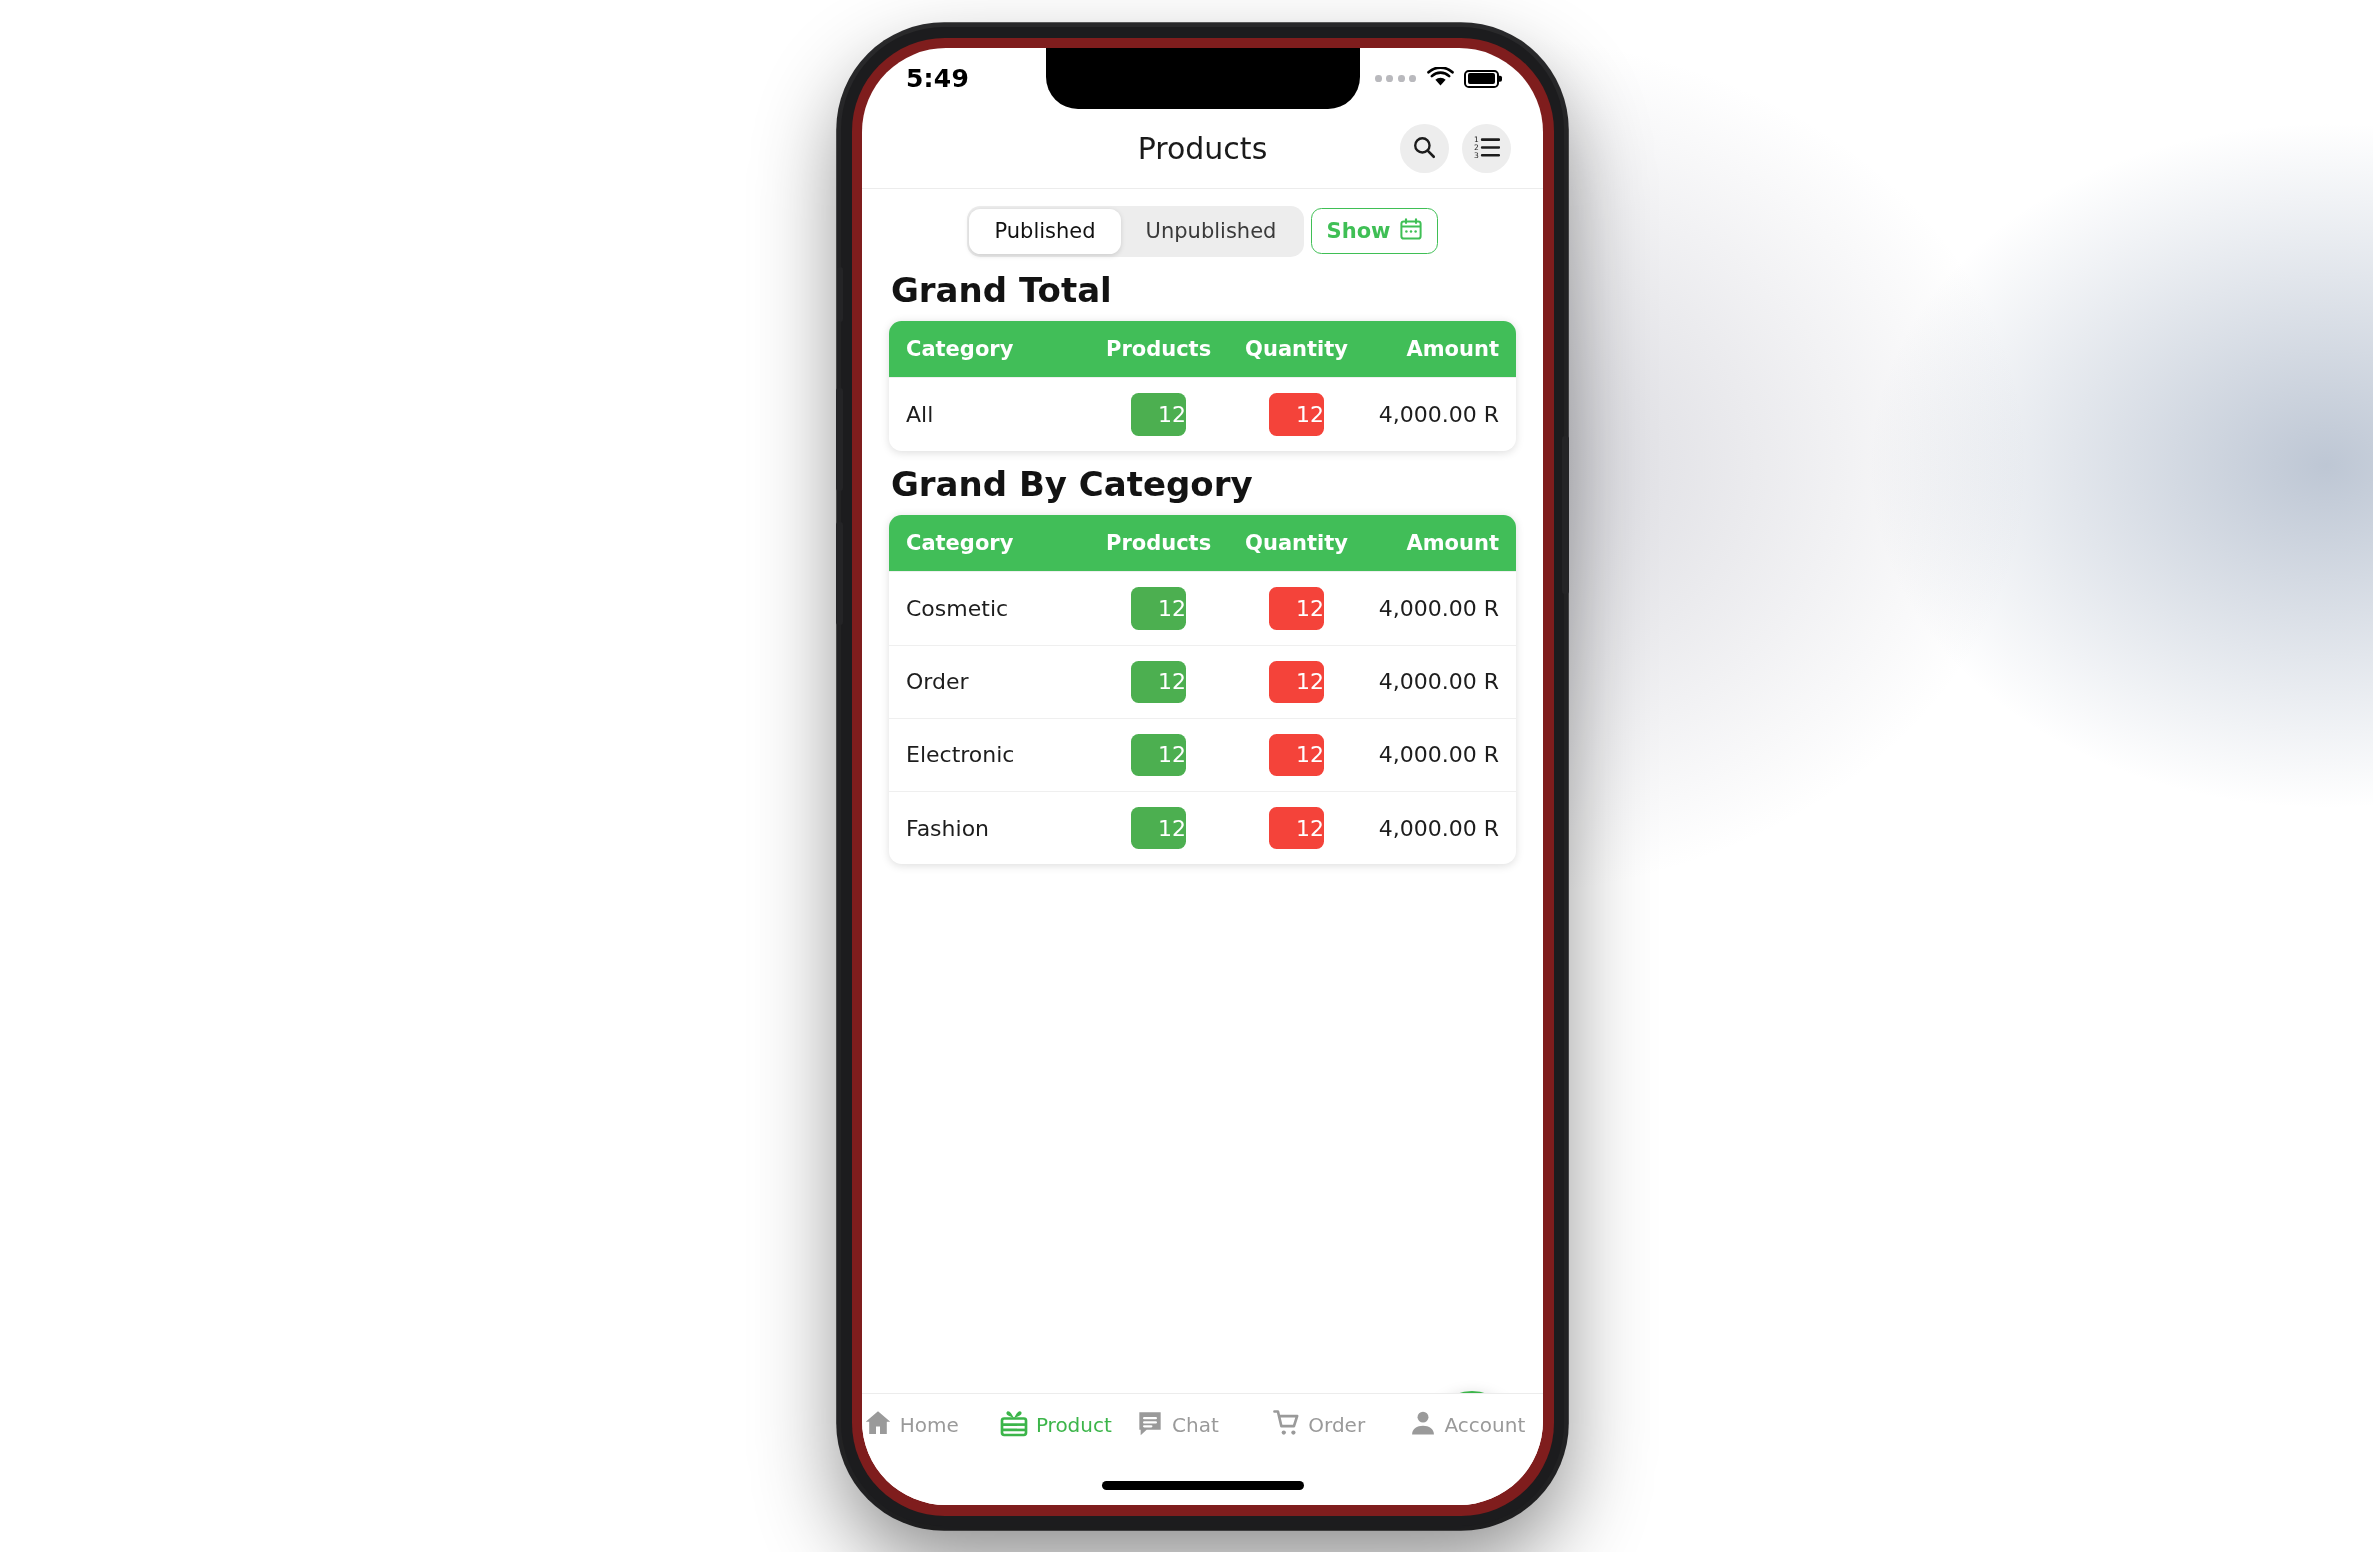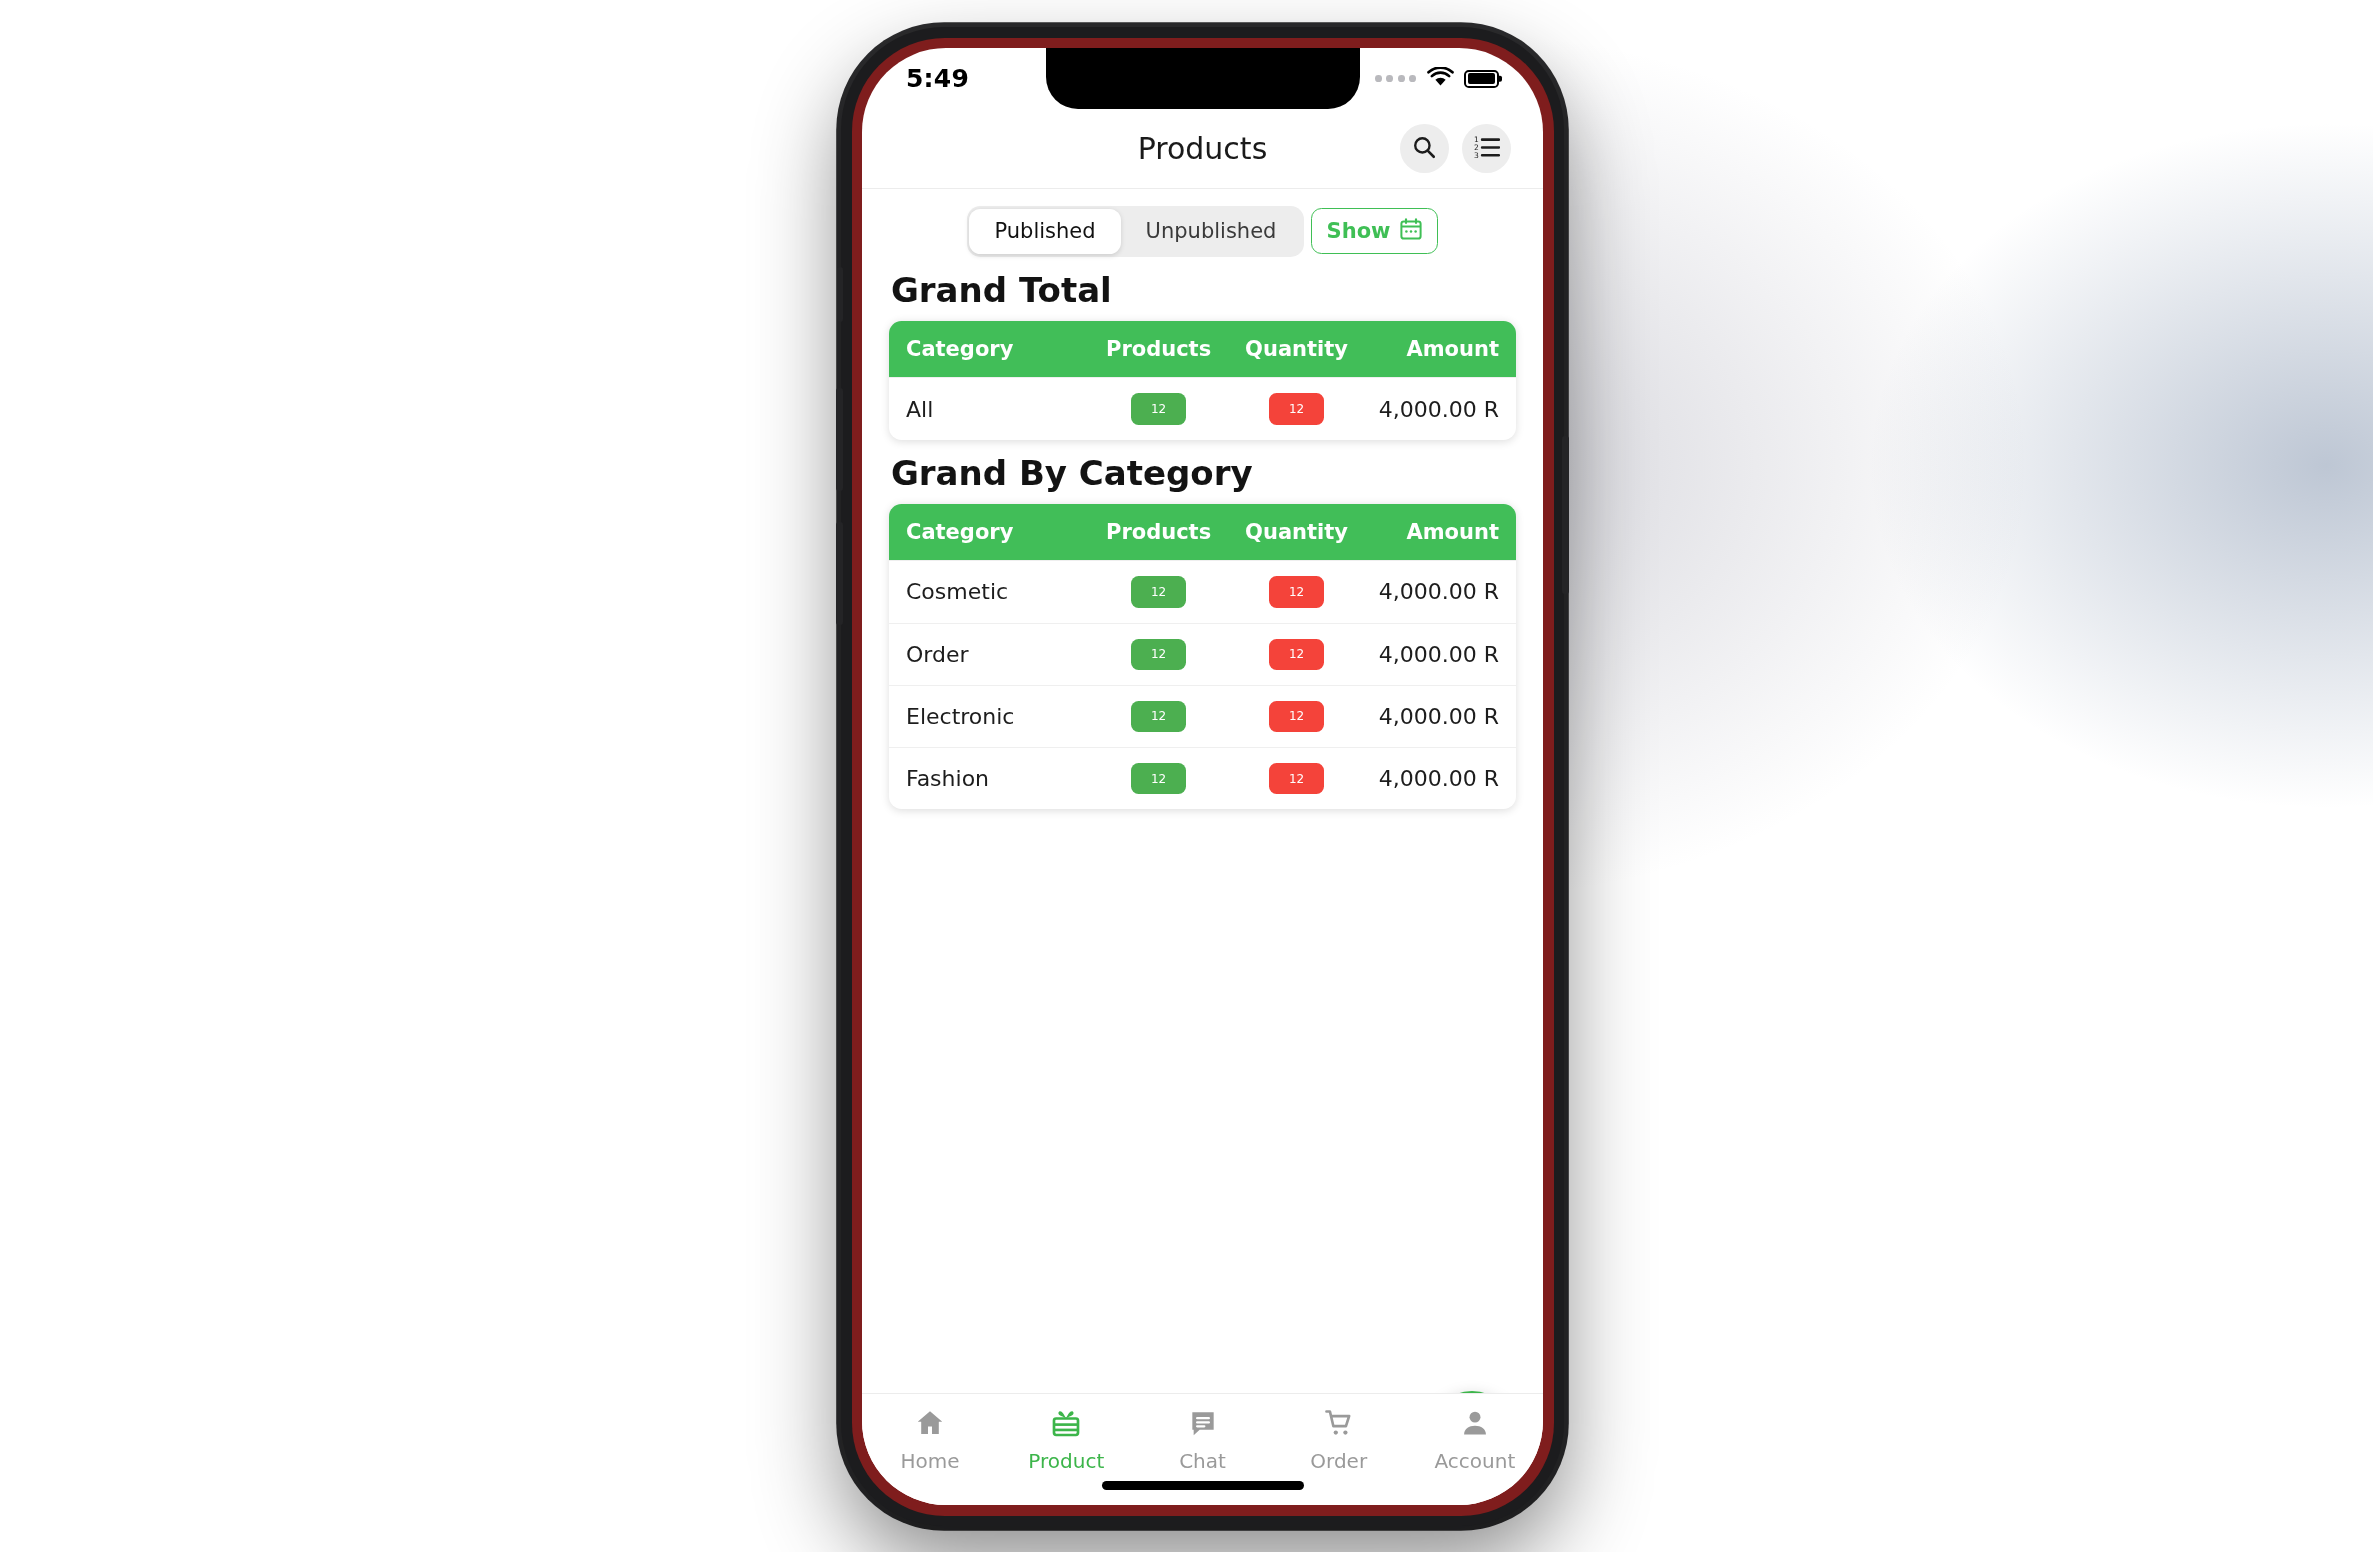--- a/index.html
+++ b/index.html
@@ -125,41 +125,41 @@
   .col-prod{ flex:0 0 22%; text-align:center; }
   .col-qty{ flex:0 0 22%; text-align:center; }
   .col-amt{ flex:0 0 24%; text-align:right; padding-right:17px; }
 
   .trow{ display:flex; align-items:center; padding:15px 0; border-top:1px solid #efefef; }
   .trow:first-child{ border-top:none; }
   .trow .col-cat{ font-size:22px; color:#1d1d1d; }
   .trow .col-amt{ font-size:22px; color:#1d1d1d; }
   .badge{
     display:inline-block; min-width:55px; padding:8.6px 0;
-    border-radius:7.6px; color:#fff; font-size:12px; text-align:center;
+    border-radius:7.6px; color:#fff; font-size:22px; text-align:right;
   }
   .badge.green{ background:#4caf50; }
   .badge.red{ background:#f4433a; }
 
   
   .fab{
     position:absolute; right:30px; bottom:32px;
     width:82px; height:82px; border-radius:50%;
     background:#3cb54a; display:flex; align-items:center; justify-content:center;
     box-shadow:0 6.7px 17px rgba(0,0,0,.28); cursor:pointer;
   }
 
   
   .bottomnav{
     position:absolute; left:0; right:0; bottom:0; height:112px;
     background:#fff; border-top:1px solid #ececec;
     display:flex; align-items:flex-start; padding-top:13.3px;
   }
   .navitem{
-    flex:1; display:flex; flex-direction:column; align-items:center; gap:5.7px; cursor:pointer;
+    flex:1; display:flex; flex-direction:row; align-items:center; gap:5.7px; cursor:pointer;
   }
   .navlabel{ font-size:20px; color:#9a9a9a; }
   .navitem.active .navlabel{ color:#3cb54a; }
   .home-indicator{
     position:absolute; left:50%; transform:translateX(-50%); bottom:15px;
     width:202px; height:8.6px; background:#000; border-radius:5.7px;
   }
 </style>
 </head>
 <body>

